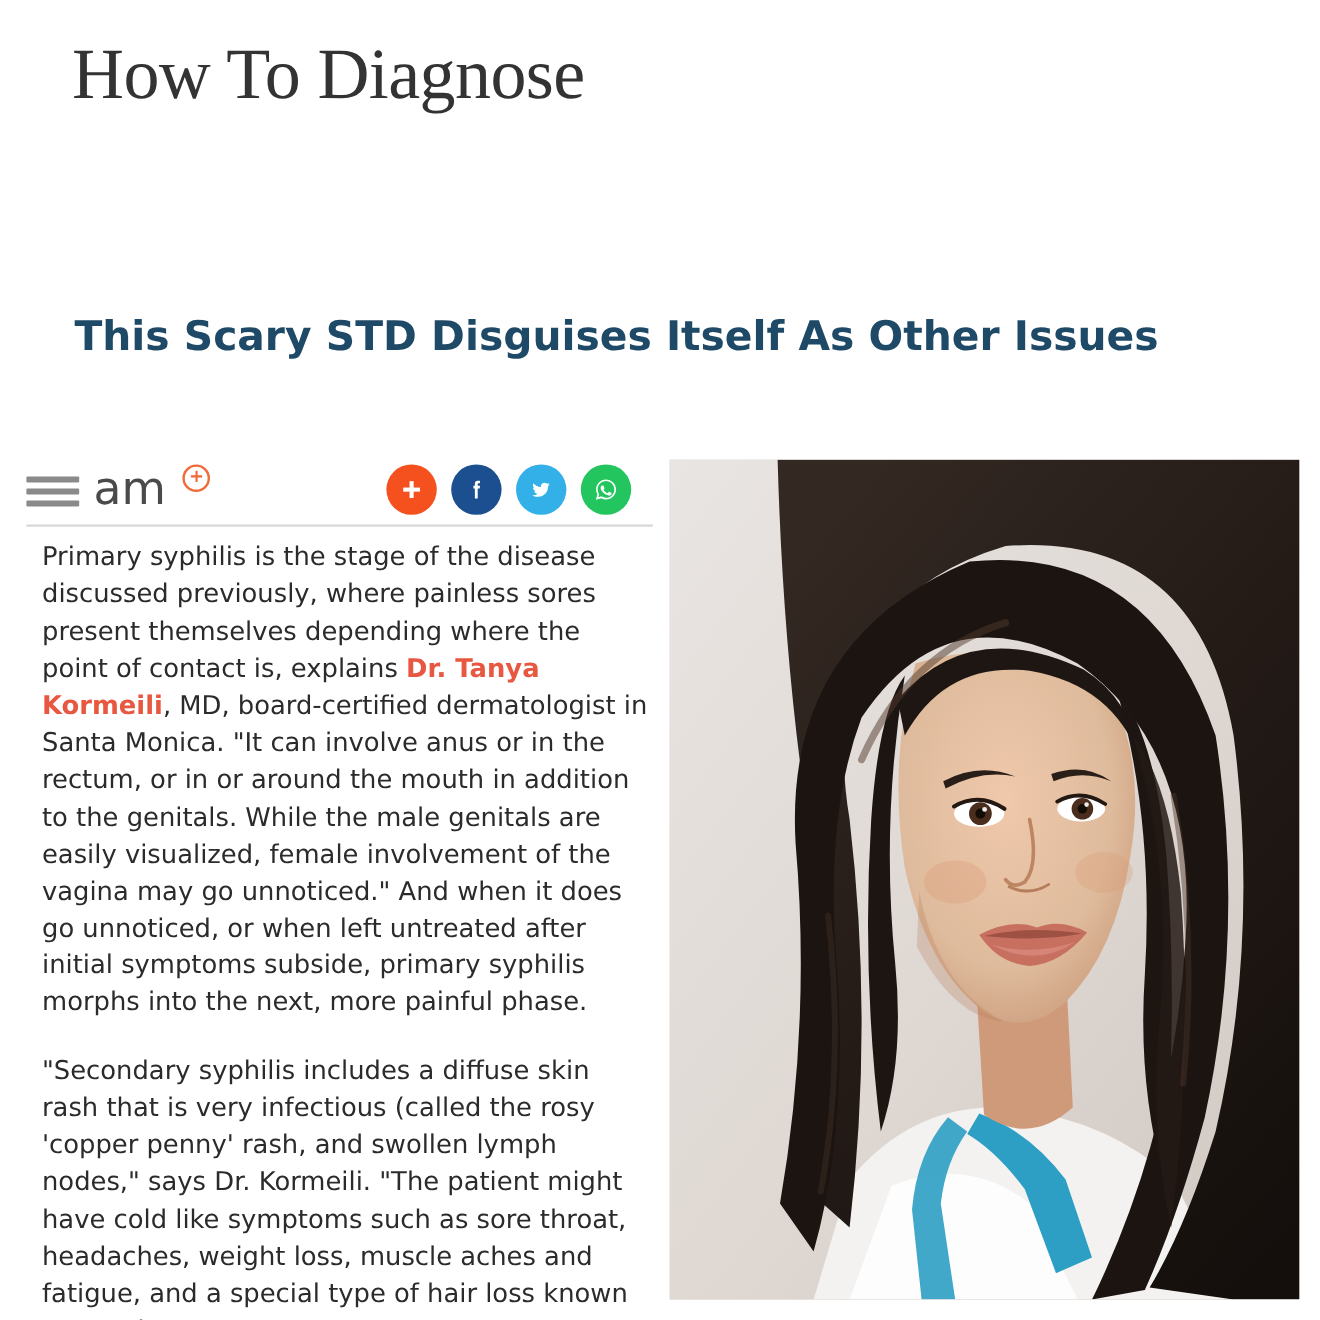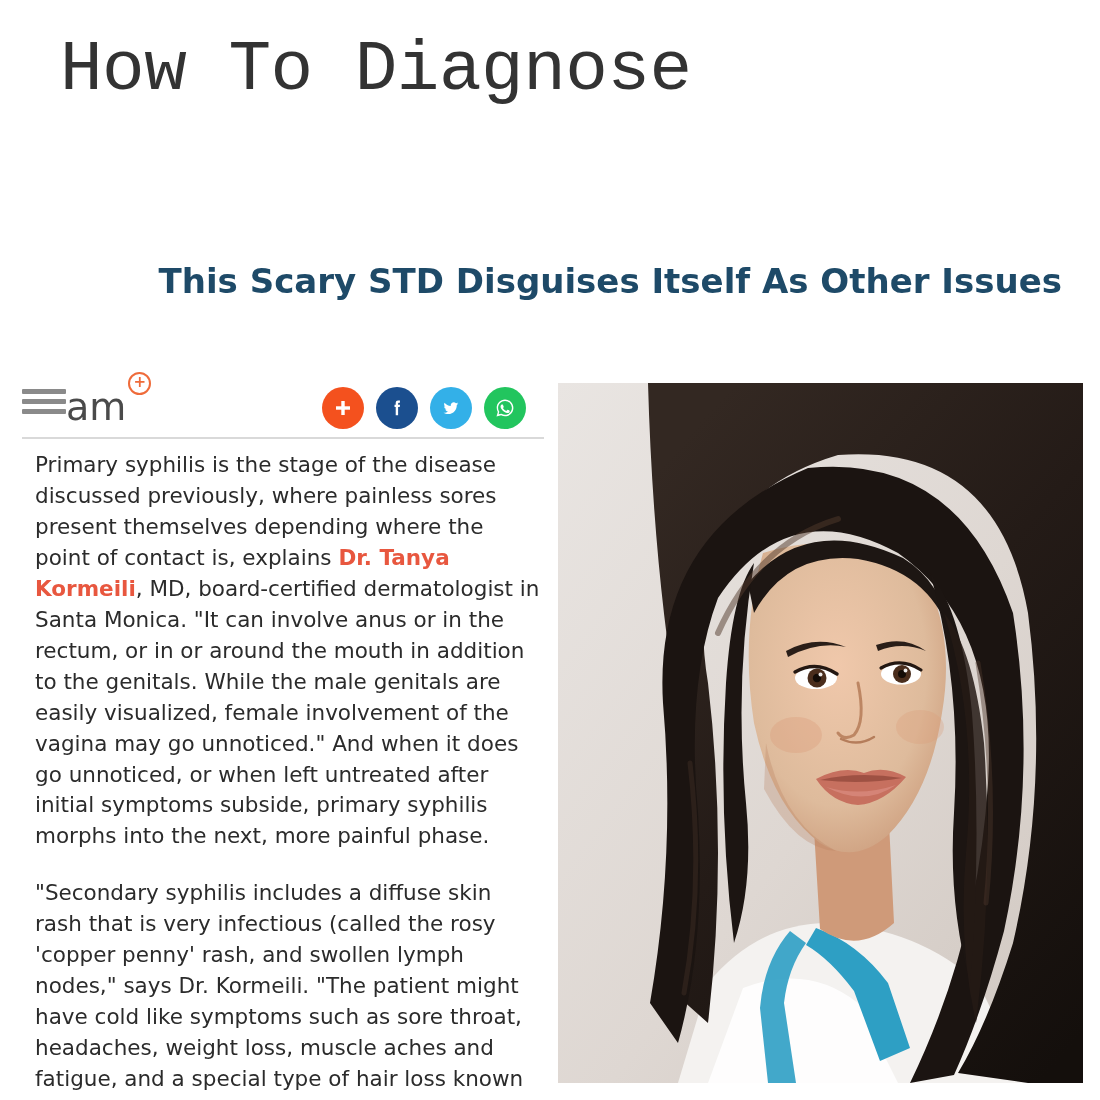--- a/index.html
+++ b/index.html
@@ -20,60 +20,60 @@
     height: 1100px;
     background: #fff;
   }
 
   
   .headline {
     position: absolute;
     left: 60px;
     top: 22px;
     width: 990px;
-    font-family: Liberation Mono, monospace;
+    font-family: Liberation Serif, serif;
     font-weight: 300;
-    font-size: 71px;
+    font-size: 60px;
     line-height: 1.36;
     color: #333333;
     letter-spacing: -0.5px;
   }
   .headline .line { display: block; white-space: nowrap; }
 
   .subhead {
     position: absolute;
     left: 62px;
     top: 258px;
     width: 1000px;
     font-family: "DejaVu Sans", "Liberation Sans", sans-serif;
     font-weight: bold;
     font-size: 34px;
     line-height: 1.38;
     color: #1e4a68;
-    text-align: right;
   }
   .subhead .line { display: block; }
 
   
   .left-col {
     position: absolute;
     left: 22px;
     top: 375px;
     width: 520px;
   }
 
   .toolbar {
     position: relative;
     height: 60px;
     display: flex;
     align-items: center;
   }
   .brand {
     display: flex;
-    align-items: flex-start;
+    align-items: flex-end;
+    gap: 12px;
   }
   .hamburger {
     display: inline-block;
     width: 44px;
     height: 30px;
     position: relative;
     cursor: pointer;
   }
   .hamburger span {
     position: absolute;

